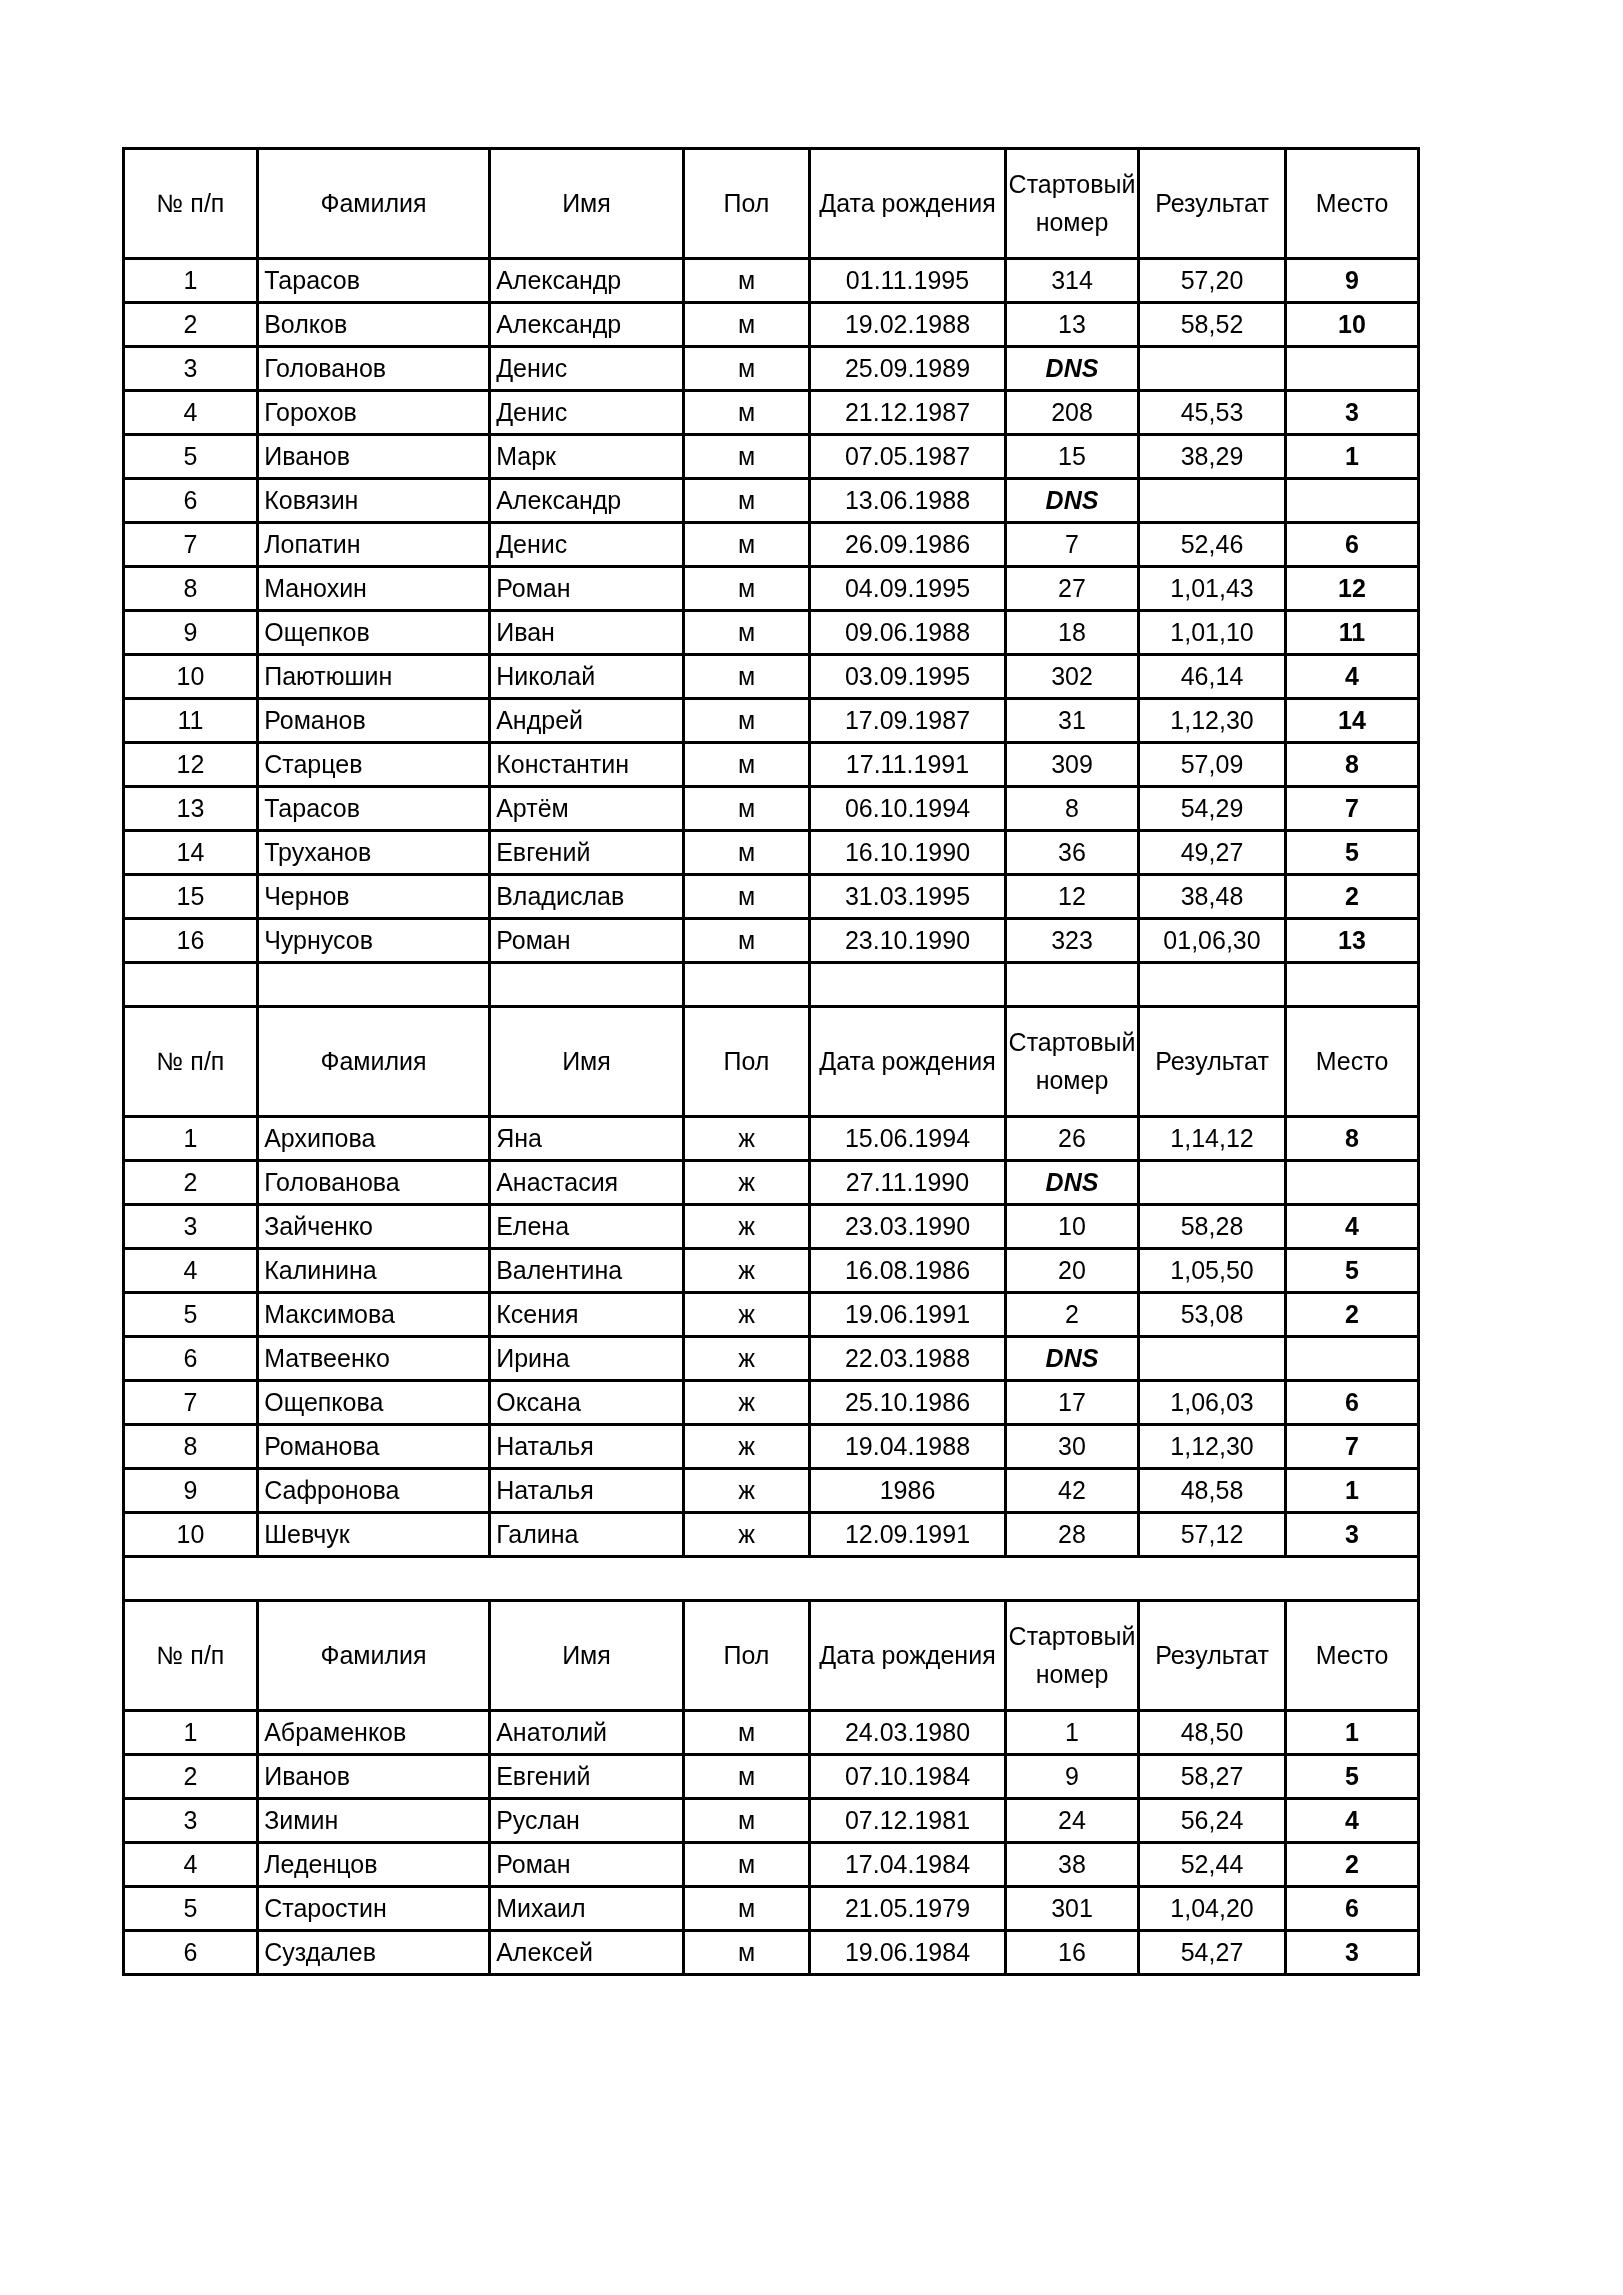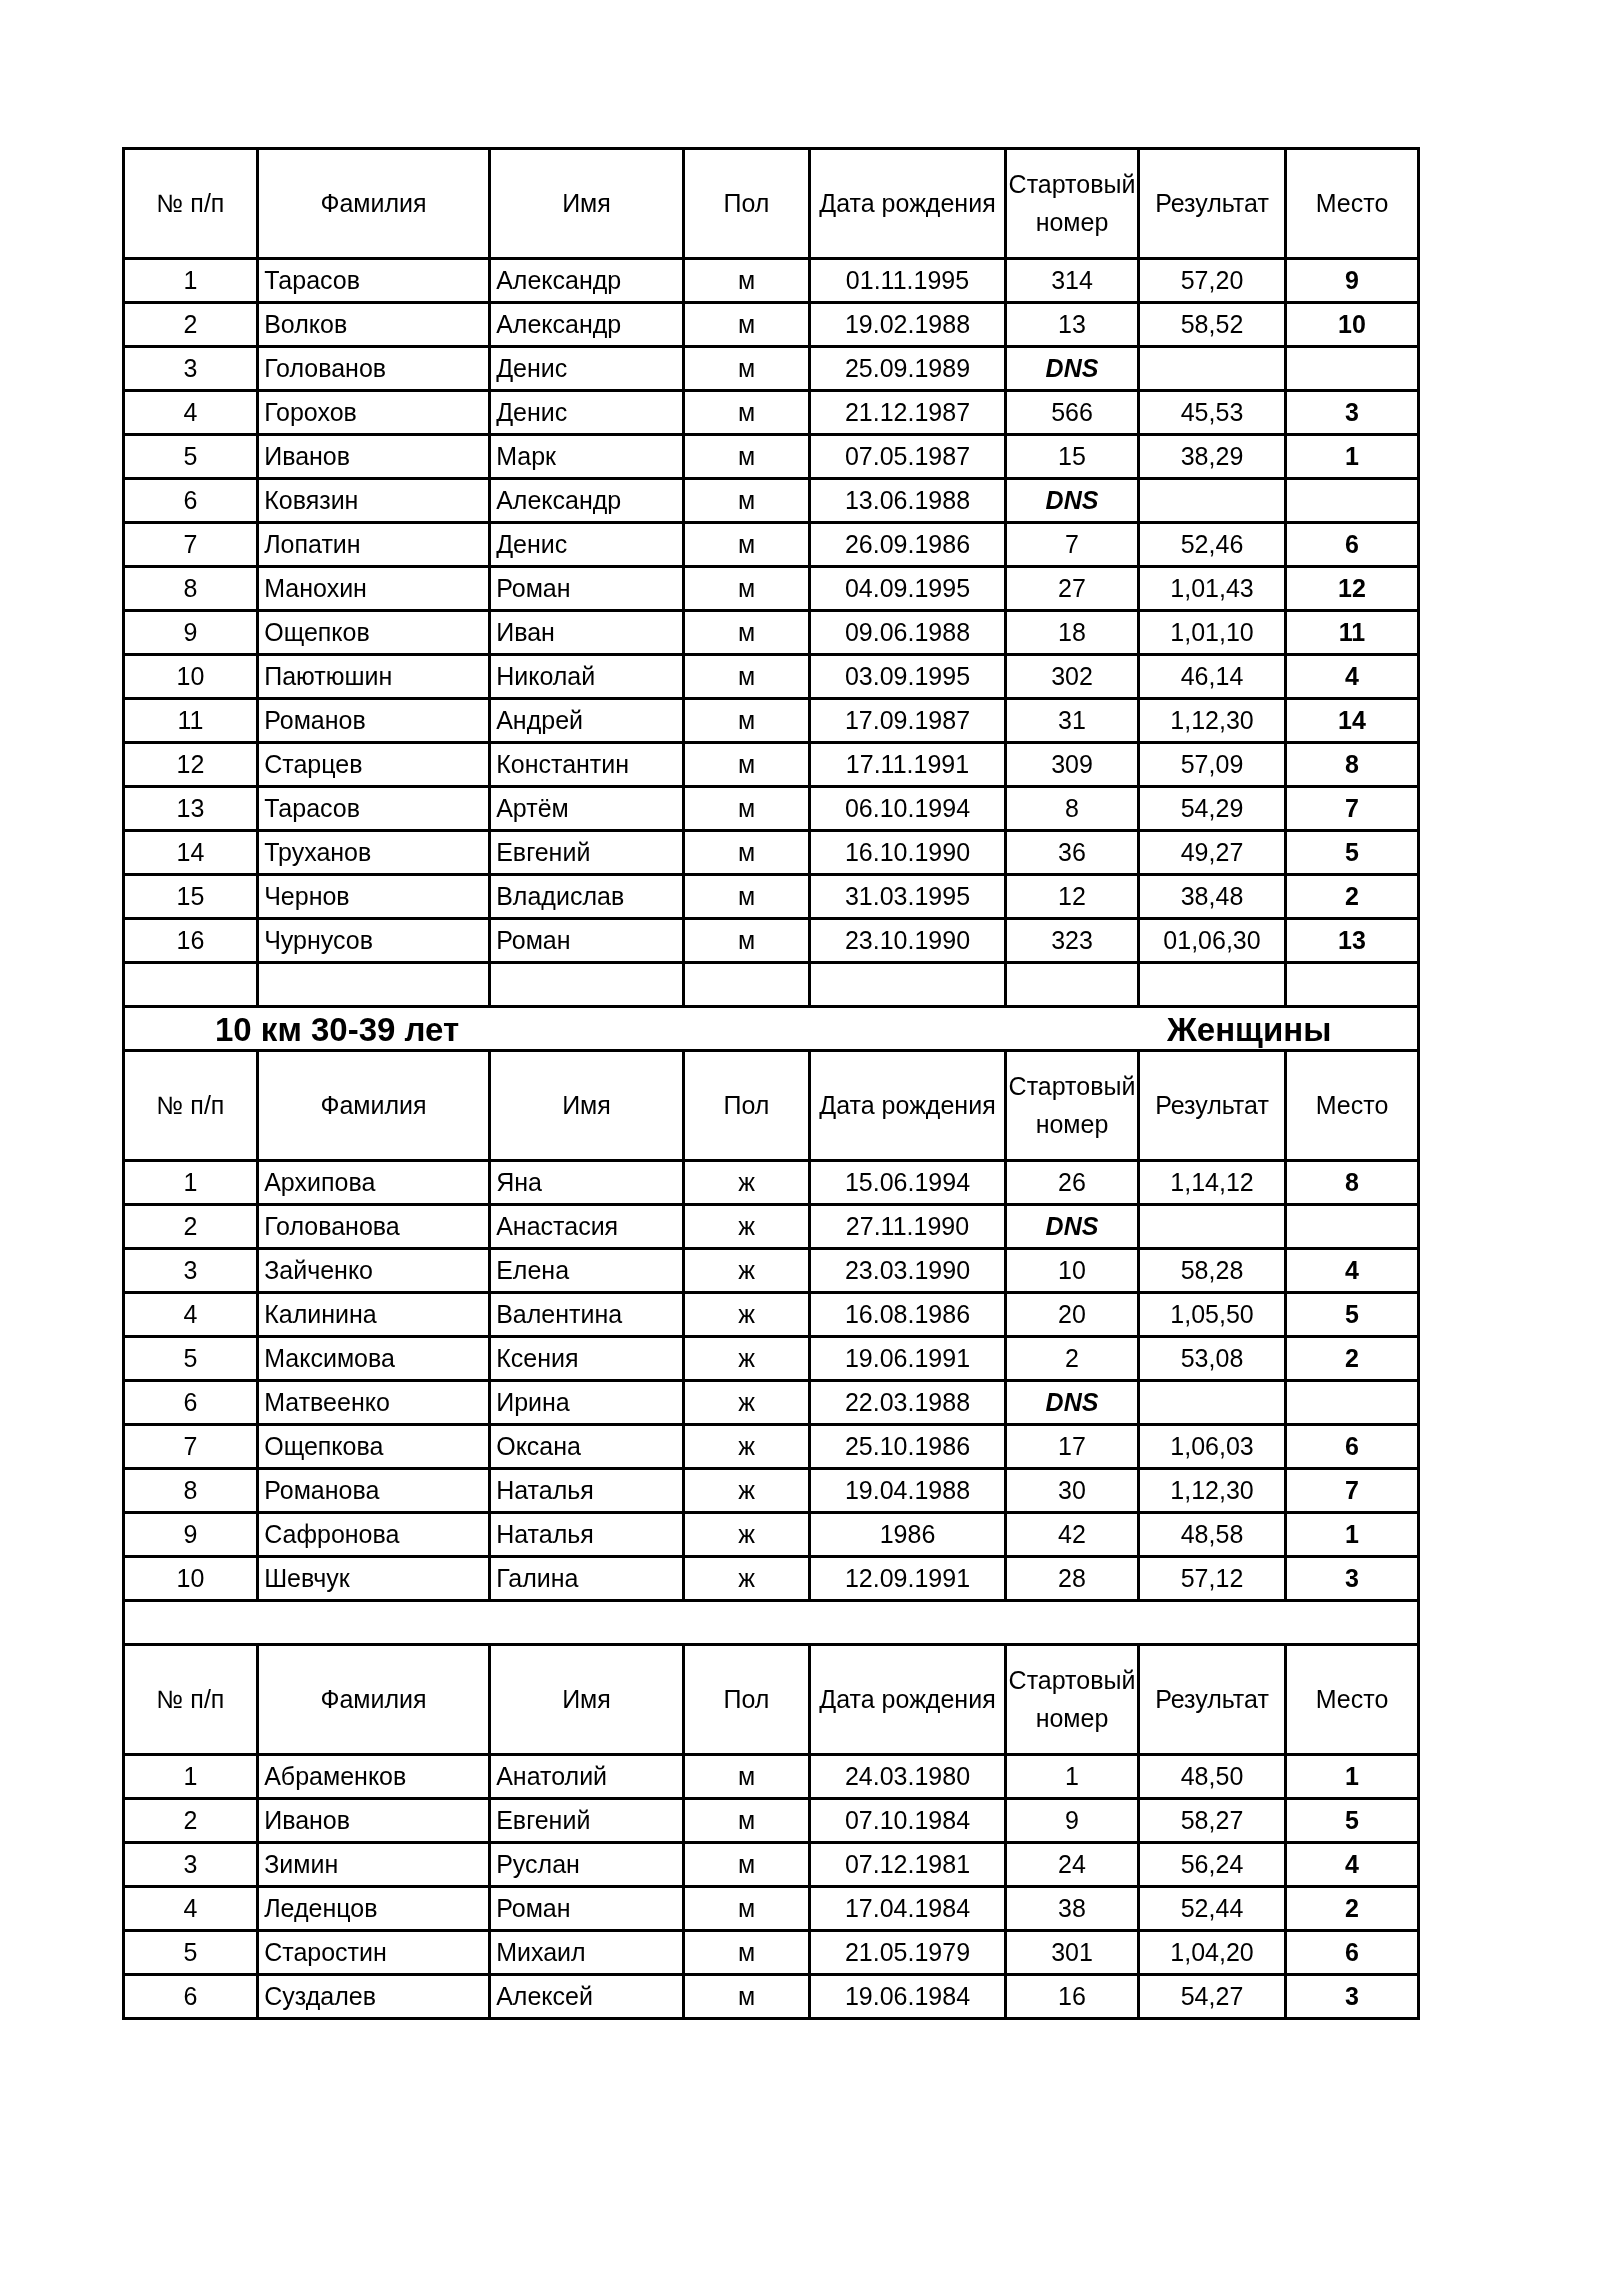--- a/index.html
+++ b/index.html
@@ -76,21 +76,21 @@
           <td class="center dns">DNS</td>
           <td class="center"></td>
           <td class="place"></td>
         </tr>
         <tr class="row">
           <td class="center">4</td>
           <td class="left">Горохов</td>
           <td class="left">Денис</td>
           <td class="center">м</td>
           <td class="center">21.12.1987</td>
-          <td class="center">566</td>
+          <td class="center">208</td>
           <td class="center">45,53</td>
           <td class="place">3</td>
         </tr>
         <tr class="row">
           <td class="center">5</td>
           <td class="left">Иванов</td>
           <td class="left">Марк</td>
           <td class="center">м</td>
           <td class="center">07.05.1987</td>
           <td class="center">15</td>
@@ -209,26 +209,20 @@
         </tr>
         <tr class="row">
           <td></td>
           <td></td>
           <td></td>
           <td></td>
           <td></td>
           <td></td>
           <td></td>
           <td></td>
-        </tr>
-        <tr class="title">
-          <td colspan="8">
-            <span class="title-left" style="left: 90px;">10 км 30-39 лет</span>
-            <span class="title-right" style="left: 1042px;">Женщины</span>
-          </td>
         </tr>
         <tr class="hdr">
           <td>№ п/п</td>
           <td>Фамилия</td>
           <td>Имя</td>
           <td>Пол</td>
           <td style="white-space: normal;">Дата рождения</td>
           <td style="white-space: normal;">Стартовый номер</td>
           <td>Результат</td>
           <td>Место</td>

